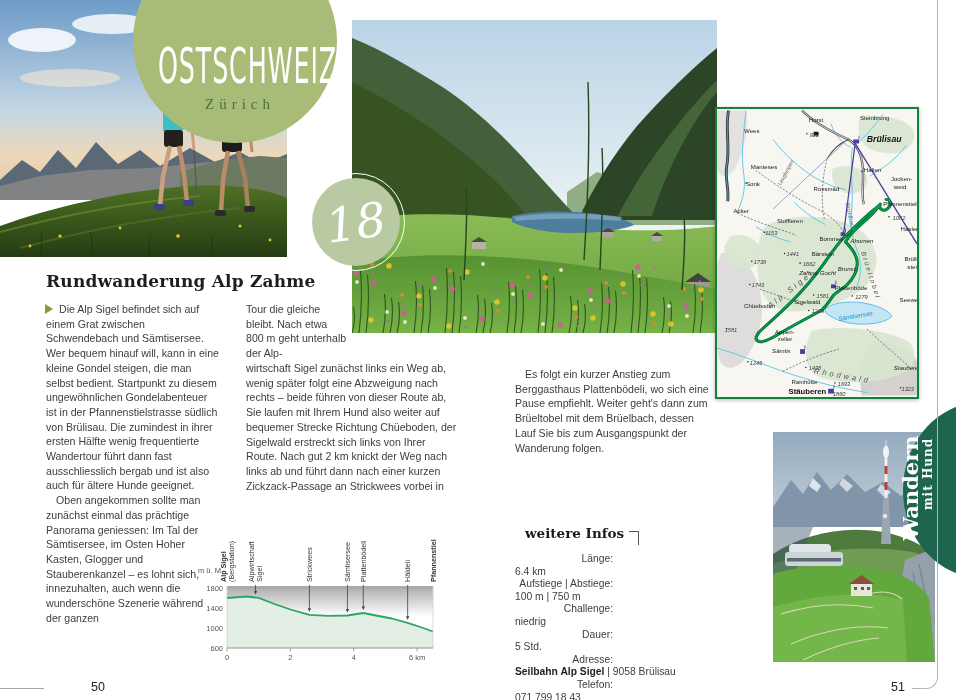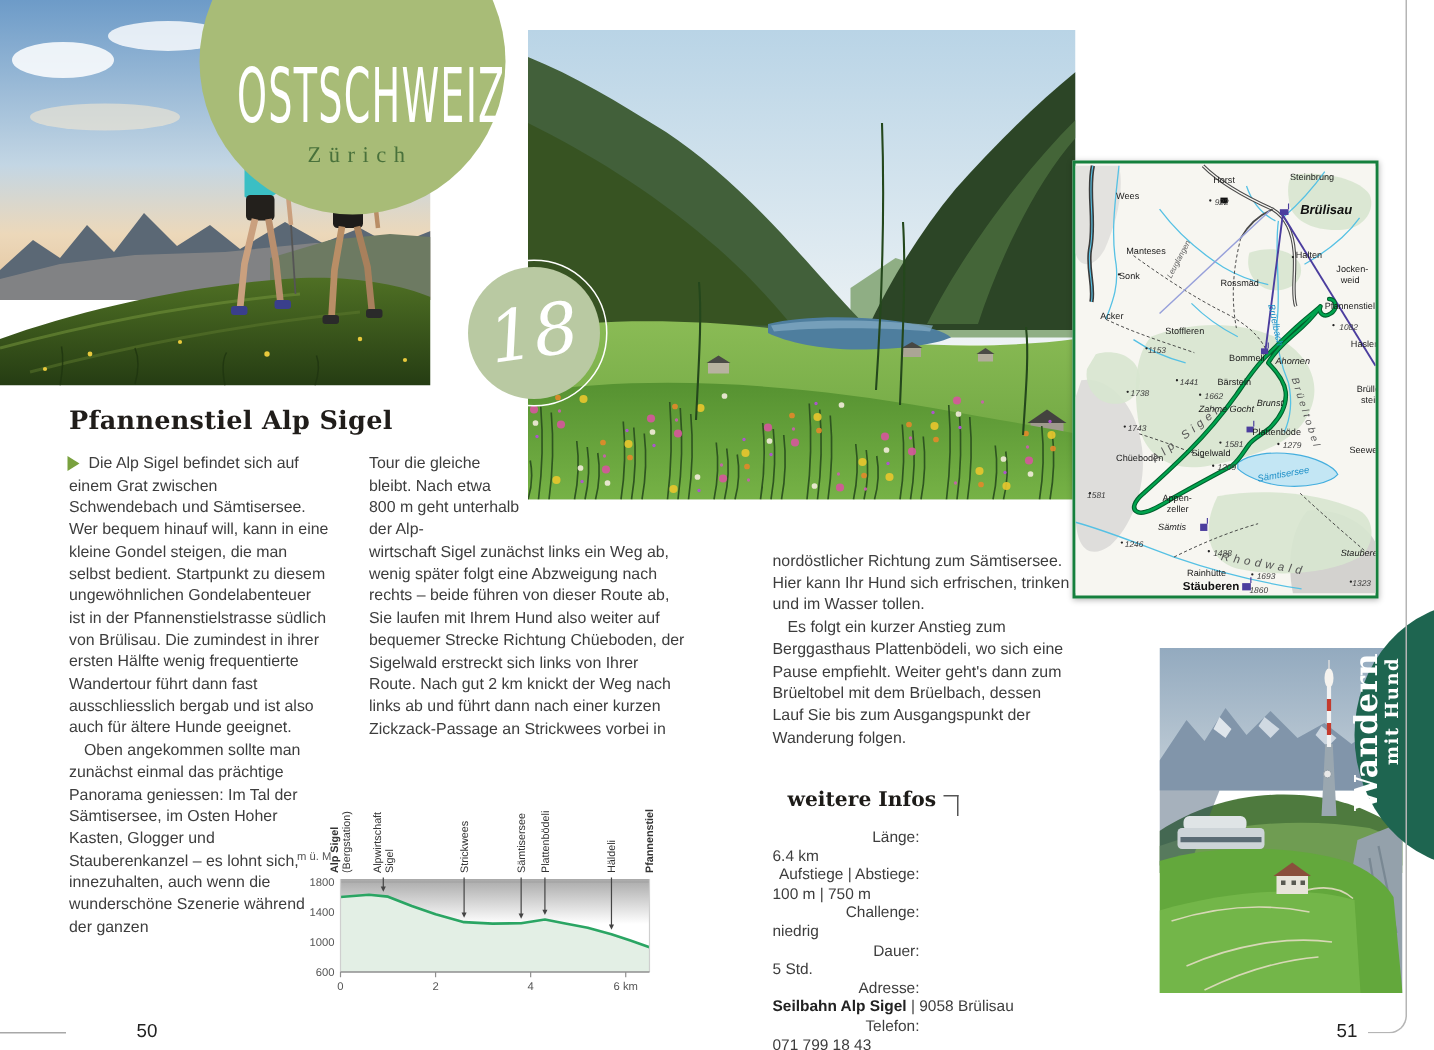--- a/index.html
+++ b/index.html
@@ -433,29 +433,28 @@
         <text x="0" y="0" font-size="5.8" fill="#3a3a3a" font-family="Liberation Sans, sans-serif" font-style="italic" transform="translate(120,295)">1860</text>
         <text x="0" y="0" font-size="6.5" fill="#1d8fc7" font-family="Liberation Sans, sans-serif" font-style="italic" transform="translate(126,218) rotate(-10)">Sämtisersee</text>
         <text x="0" y="0" font-size="6.5" fill="#1d8fc7" font-family="Liberation Sans, sans-serif" font-style="italic" transform="translate(133,96) rotate(78)">Brüelbach</text>
         <text x="0" y="0" font-size="8" fill="#555" font-family="Liberation Sans, sans-serif" font-style="italic" letter-spacing="3" transform="translate(55,205) rotate(-38)">Alp Sigel</text>
         <text x="0" y="0" font-size="7" fill="#555" font-family="Liberation Sans, sans-serif" font-style="italic" letter-spacing="2" transform="translate(149,147) rotate(72)">Brüeltobel</text>
         <text x="0" y="0" font-size="8" fill="#555" font-family="Liberation Sans, sans-serif" font-style="italic" letter-spacing="3" transform="translate(100,272) rotate(10)">Rhodwald</text>
         <text x="0" y="0" font-size="5.5" fill="#666" font-family="Liberation Sans, sans-serif" font-style="italic" transform="translate(66,78) rotate(-62)">Leuglangen</text>
       </svg>
   </div>
 
-  <div class="abs" id="article-title">Pfannenstiel Alp Sigel</div>
+  <div class="abs" id="article-title">Rundwanderung Alp Zahme</div>
   <div class="abs bodycol" id="col1">
     <div id="col1-p1"><span class="firstline-indent"></span><span>Die Alp Sigel befindet sich auf einem Grat zwischen Schwendebach und Sämtisersee. Wer bequem hinauf will, kann in eine kleine Gondel steigen, die man selbst bedient. Startpunkt zu diesem ungewöhnlichen Gondelabenteuer ist in der Pfannenstielstrasse südlich von Brülisau. Die zumindest in ihrer ersten Hälfte wenig frequentierte Wandertour führt dann fast ausschliesslich bergab und ist also auch für ältere Hunde geeignet.</span></div>
     <div class="p2">Oben angekommen sollte man zunächst einmal das prächtige Panorama geniessen: Im Tal der Sämtisersee, im Osten Hoher Kasten, Glogger und Stauberenkanzel – es lohnt sich, innezuhalten, auch wenn die wunderschöne Szenerie während der ganzen</div>
   </div>
   <div class="abs bodycol" id="col2a">Tour die gleiche bleibt. Nach etwa 800 m geht unterhalb der Alp-</div>
   <div class="abs bodycol" id="col2b">wirtschaft Sigel zunächst links ein Weg ab, wenig später folgt eine Abzweigung nach rechts – beide führen von dieser Route ab, Sie laufen mit Ihrem Hund also weiter auf bequemer Strecke Richtung Chüeboden, der Sigelwald erstreckt sich links von Ihrer Route. Nach gut 2 km knickt der Weg nach links ab und führt dann nach einer kurzen Zickzack-Passage an Strickwees vorbei in</div>
   <div class="abs bodycol" id="col3">
-    <div>nordöstlicher Richtung zum Sämtisersee. Hier kann Ihr Hund sich erfrischen, trinken und im Wasser tollen.</div>
     <div class="p2">Es folgt ein kurzer Anstieg zum Berggasthaus Plattenbödeli, wo sich eine Pause empfiehlt. Weiter geht's dann zum Brüeltobel mit dem Brüelbach, dessen Lauf Sie bis zum Ausgangspunkt der Wanderung folgen.</div>
   </div>
 
   <div class="abs" id="elevation-chart">
     <svg id="chart-svg" width="266" height="146" viewBox="0 0 266 146">
         <defs>
           <linearGradient id="bandGrad" x1="0" y1="0" x2="0" y2="1">
             <stop offset="0" stop-color="#a9a9a9"></stop>
             <stop offset="1" stop-color="#a9a9a9" stop-opacity="0"></stop>
           </linearGradient>

